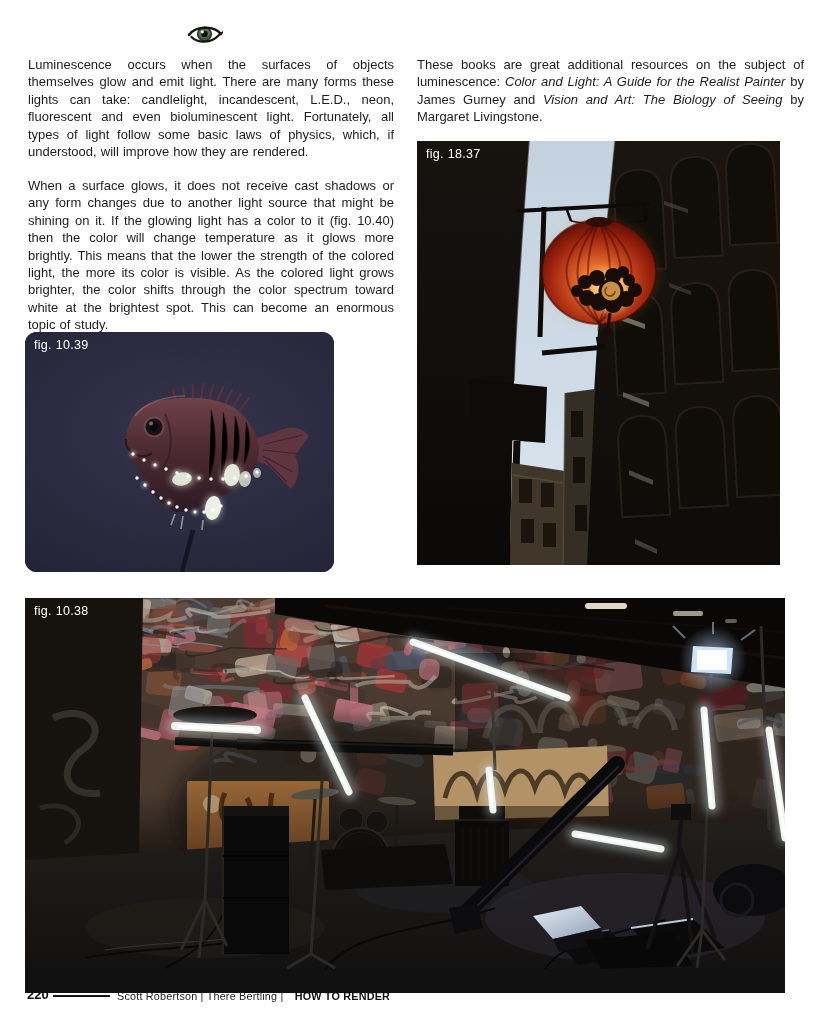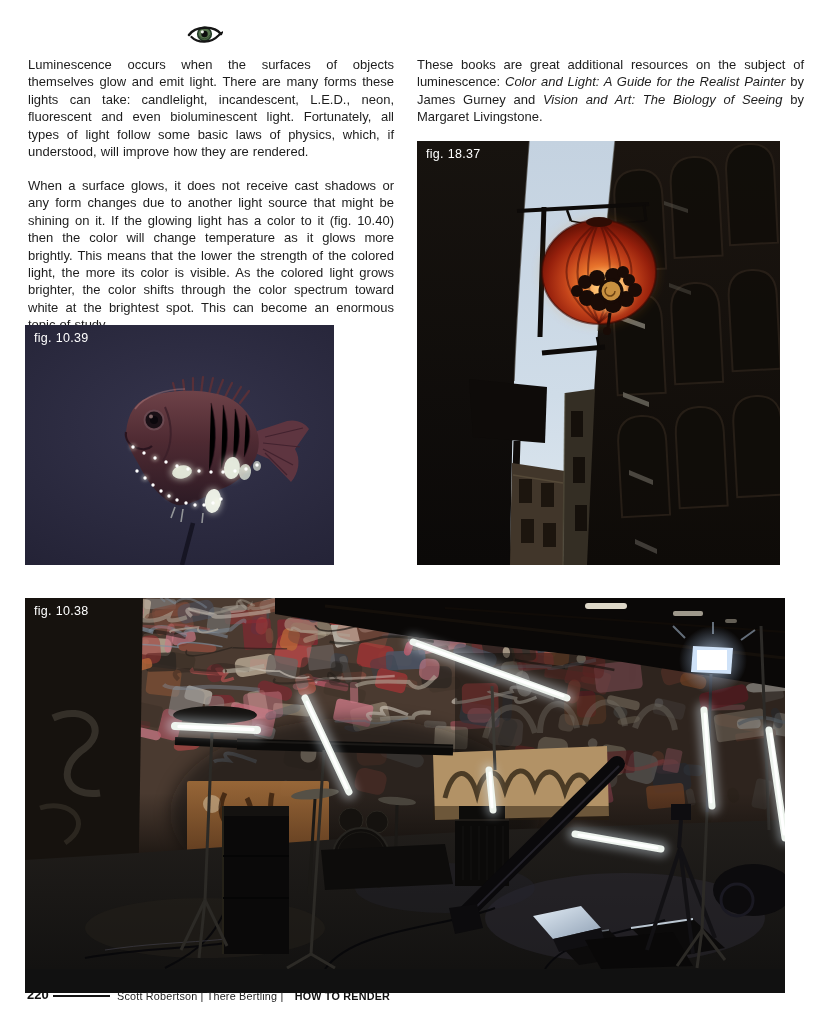--- a/index.html
+++ b/index.html
@@ -8,21 +8,21 @@
   .title{position:absolute;left:28px;top:14px;margin:0;font-size:22px;font-weight:800;
          letter-spacing:.2px;color:#101010;}
   .eye-wrap{position:absolute;left:187px;top:22px;width:36px;height:24px;}
   .body-text{position:absolute;margin:0;text-align:justify;font-size:13px;line-height:17.4px;
              color:#1d1d1d;word-spacing:.5px;}
   .p-left-1{left:28px;top:56px;width:366px;}
   .p-left-2{left:28px;top:177px;width:366px;}
   .p-right{left:417px;top:56px;width:387px;}
   .figure{position:absolute;overflow:hidden;background:#111;}
   .figure svg{display:block;}
-  .fig39{left:25px;top:325px;width:309px;height:240px;}
+  .fig39{left:25px;top:332px;width:309px;height:240px;border-radius:12px;}
   .fig40{left:417px;top:141px;width:363px;height:424px;}
   .fig38{left:25px;top:598px;width:760px;height:395px;}
   .fig-label{position:absolute;left:9px;top:6px;color:#ffffff;font-size:12.5px;
              letter-spacing:.3px;font-weight:400;}
   .footer-num{position:absolute;left:27px;top:987px;font-size:13px;font-weight:700;color:#111;}
   .footer-rule{position:absolute;left:53px;top:995px;width:57px;height:2px;background:#141414;}
   .footer-credit{position:absolute;left:117px;top:990px;font-size:10.8px;color:#222;
                  letter-spacing:.2px;}
   .footer-credit b{font-weight:700;color:#111;padding-left:8px;}
 </style>

